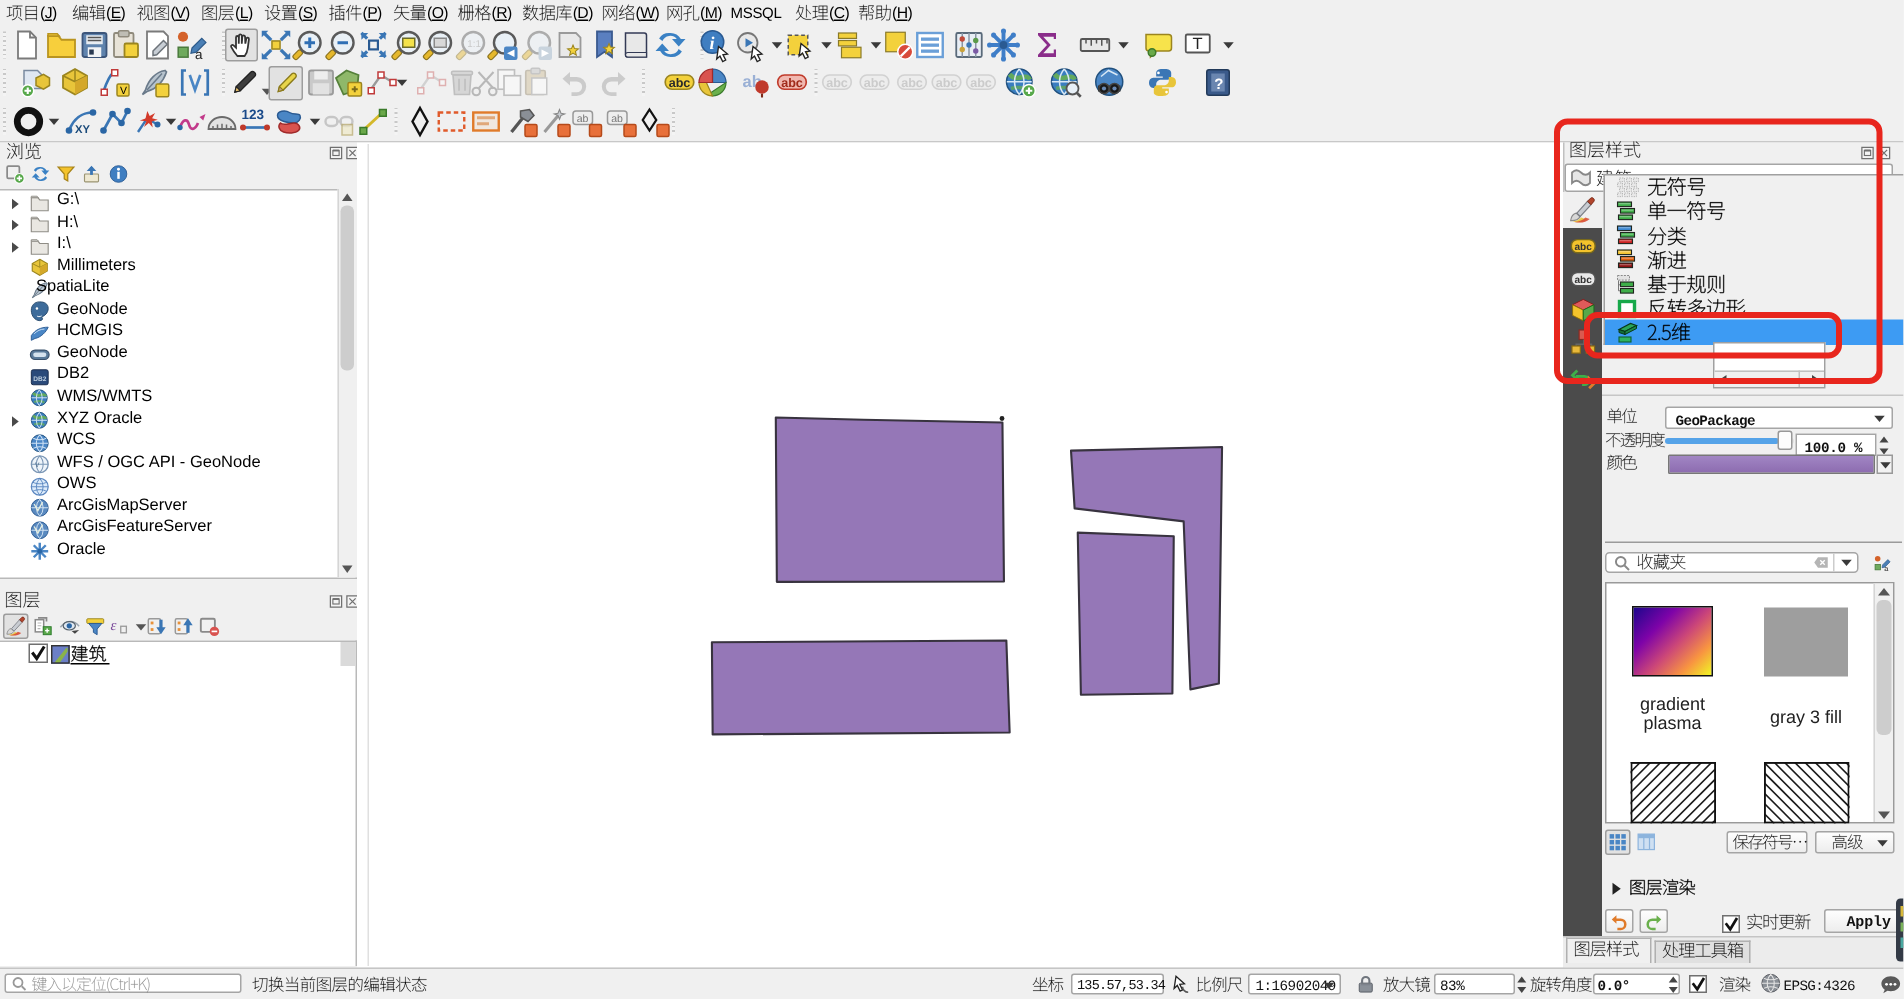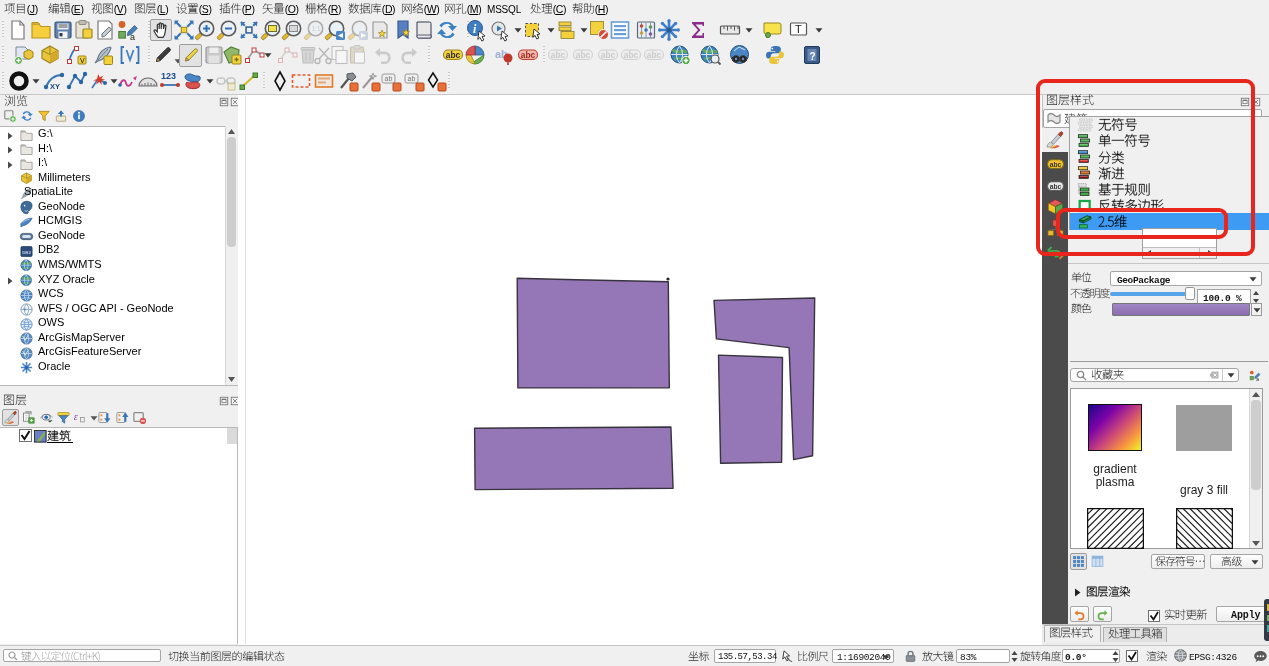--- a/index.html
+++ b/index.html
@@ -1123,21 +1123,21 @@
 <svg class="ic" style="left:1247.5px;top:368.5px;width:13px;height:13px" viewBox="0 0 24 24">
     <circle cx="7" cy="6.5" r="3.4" fill="#d4622a"></circle>
     <rect x="3.8" y="13.5" width="6.6" height="6.6" fill="#6faa5d" stroke="#4a7a3c"></rect>
     <path d="M13 14l6.5-6.5 2.8 2.8-6.5 6.5-3.5.7z" fill="#4a7fb5" stroke="#2d5a8a" stroke-width="0.8"></path>
     <text x="15" y="21.5" font-size="9" font-family="Liberation Sans" fill="#222">a</text>
   </svg>
 <div id="swatches"></div>
 <div style="position:absolute;left:1088px;top:404px;width:54px;height:47px;border:1.2px solid #111;background:linear-gradient(135deg,#1b068c,#7e03a8 30%,#cc4778 55%,#f89441 78%,#f0f724)"></div>
 <div style="position:absolute;left:1176px;top:405px;width:56px;height:46px;background:#9e9e9e"></div>
 <div class="slab" style="left:1088px;top:463px;width:54px">gradient<br>plasma</div>
-<div class="slab" style="left:1170px;top:484px;width:68px">gray 3 fill</div>
+<div class="slab" style="left:1170px;top:472px;width:68px">gray 3 fill</div>
 <svg class="ic" style="left:1087px;top:508px;width:57px;height:41px;overflow:hidden" viewBox="0 0 57 41">
     <rect width="57" height="41" fill="#fff"></rect>
     <g stroke="#1a1a1a" stroke-width="1.1">
       <line x1="-41.0" y1="41" x2="0.0" y2="0"></line>
       <line x1="-34.2" y1="41" x2="6.8" y2="0"></line>
       <line x1="-27.4" y1="41" x2="13.6" y2="0"></line>
       <line x1="-20.6" y1="41" x2="20.4" y2="0"></line>
       <line x1="-13.8" y1="41" x2="27.2" y2="0"></line>
       <line x1="-7.0" y1="41" x2="34.0" y2="0"></line>
       <line x1="-0.20000000000000284" y1="41" x2="40.8" y2="0"></line>

